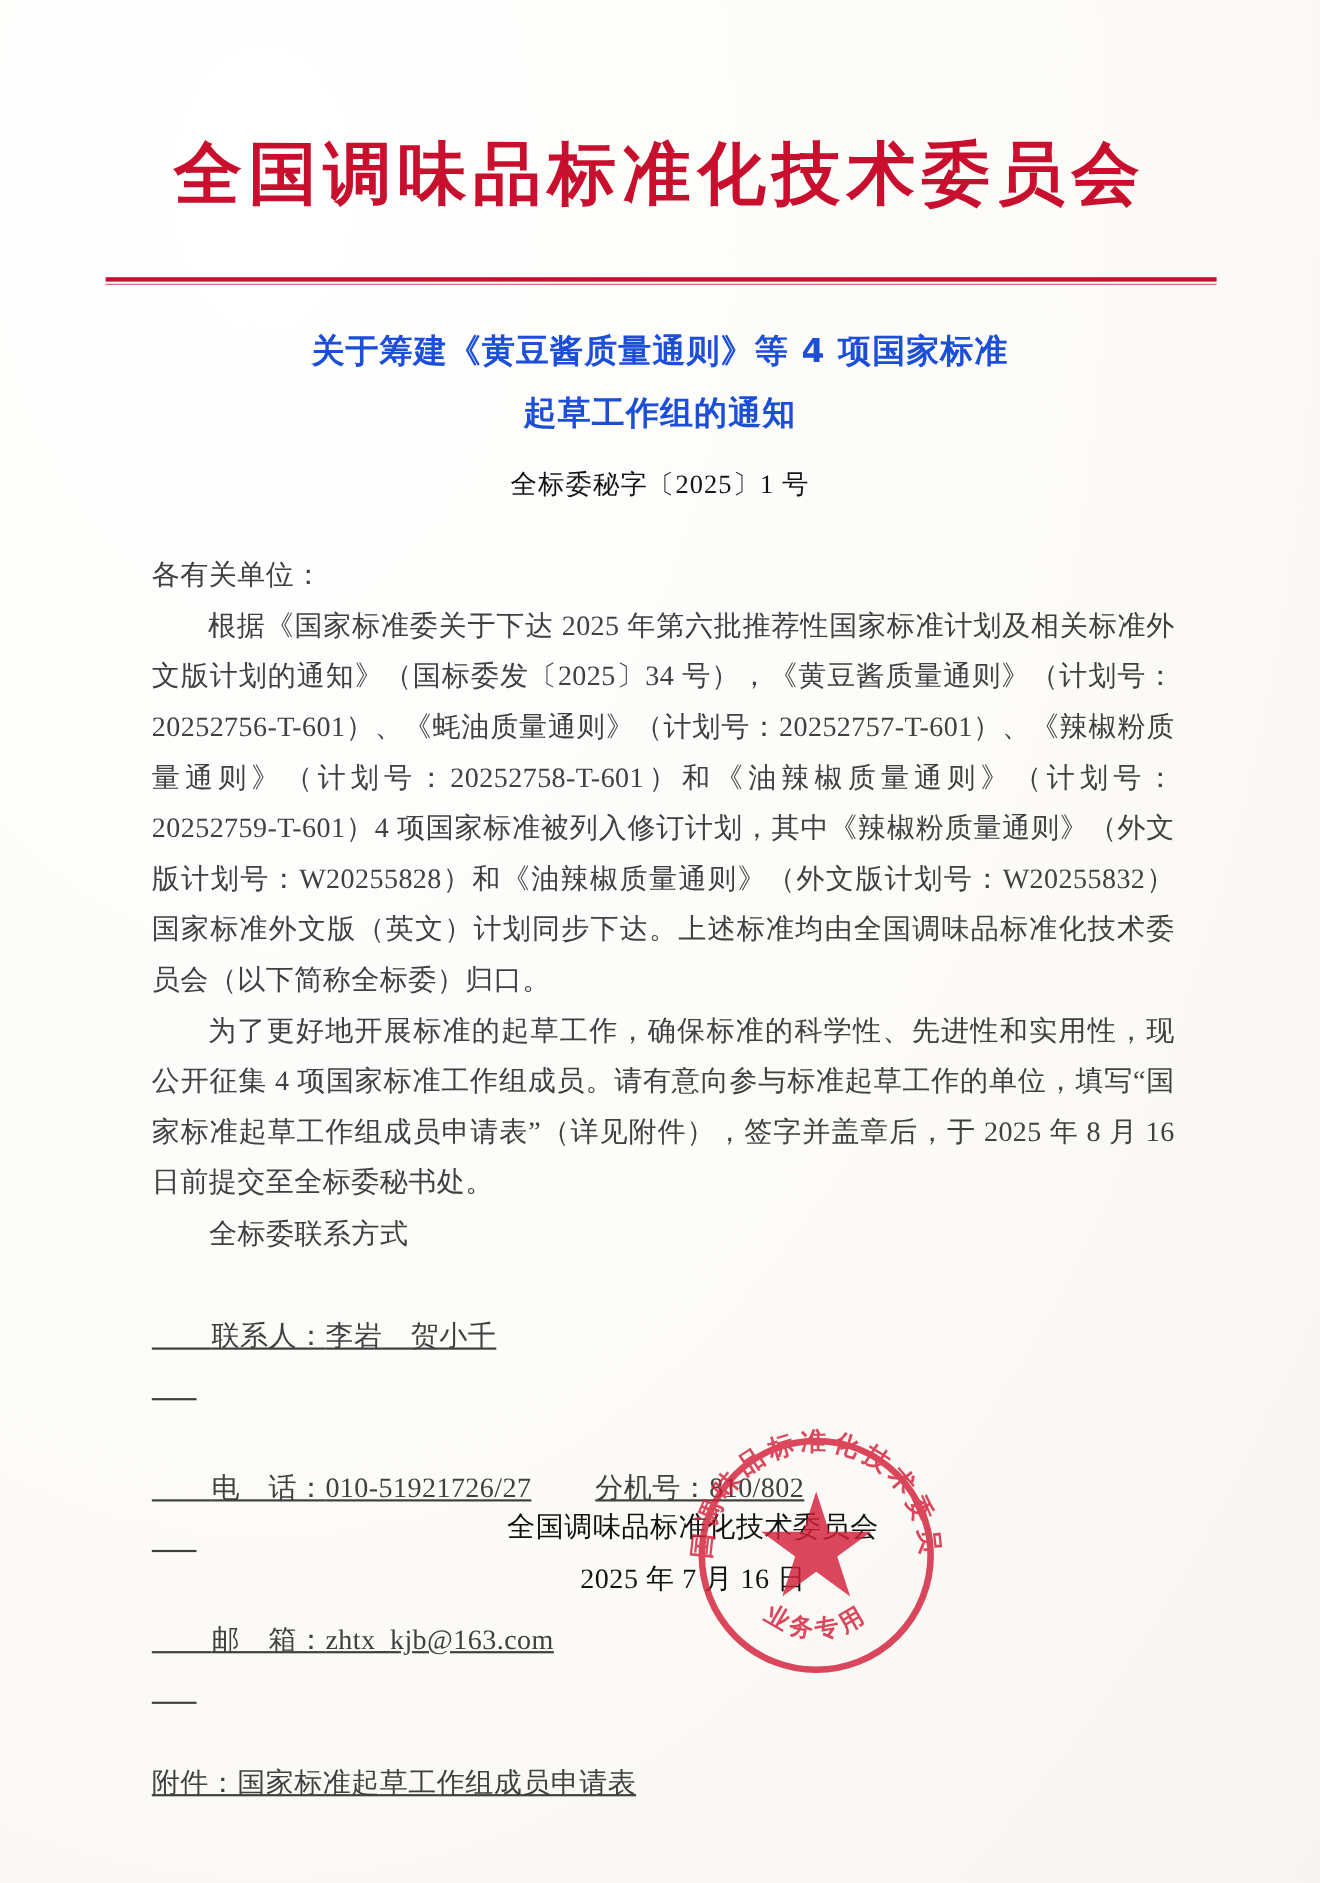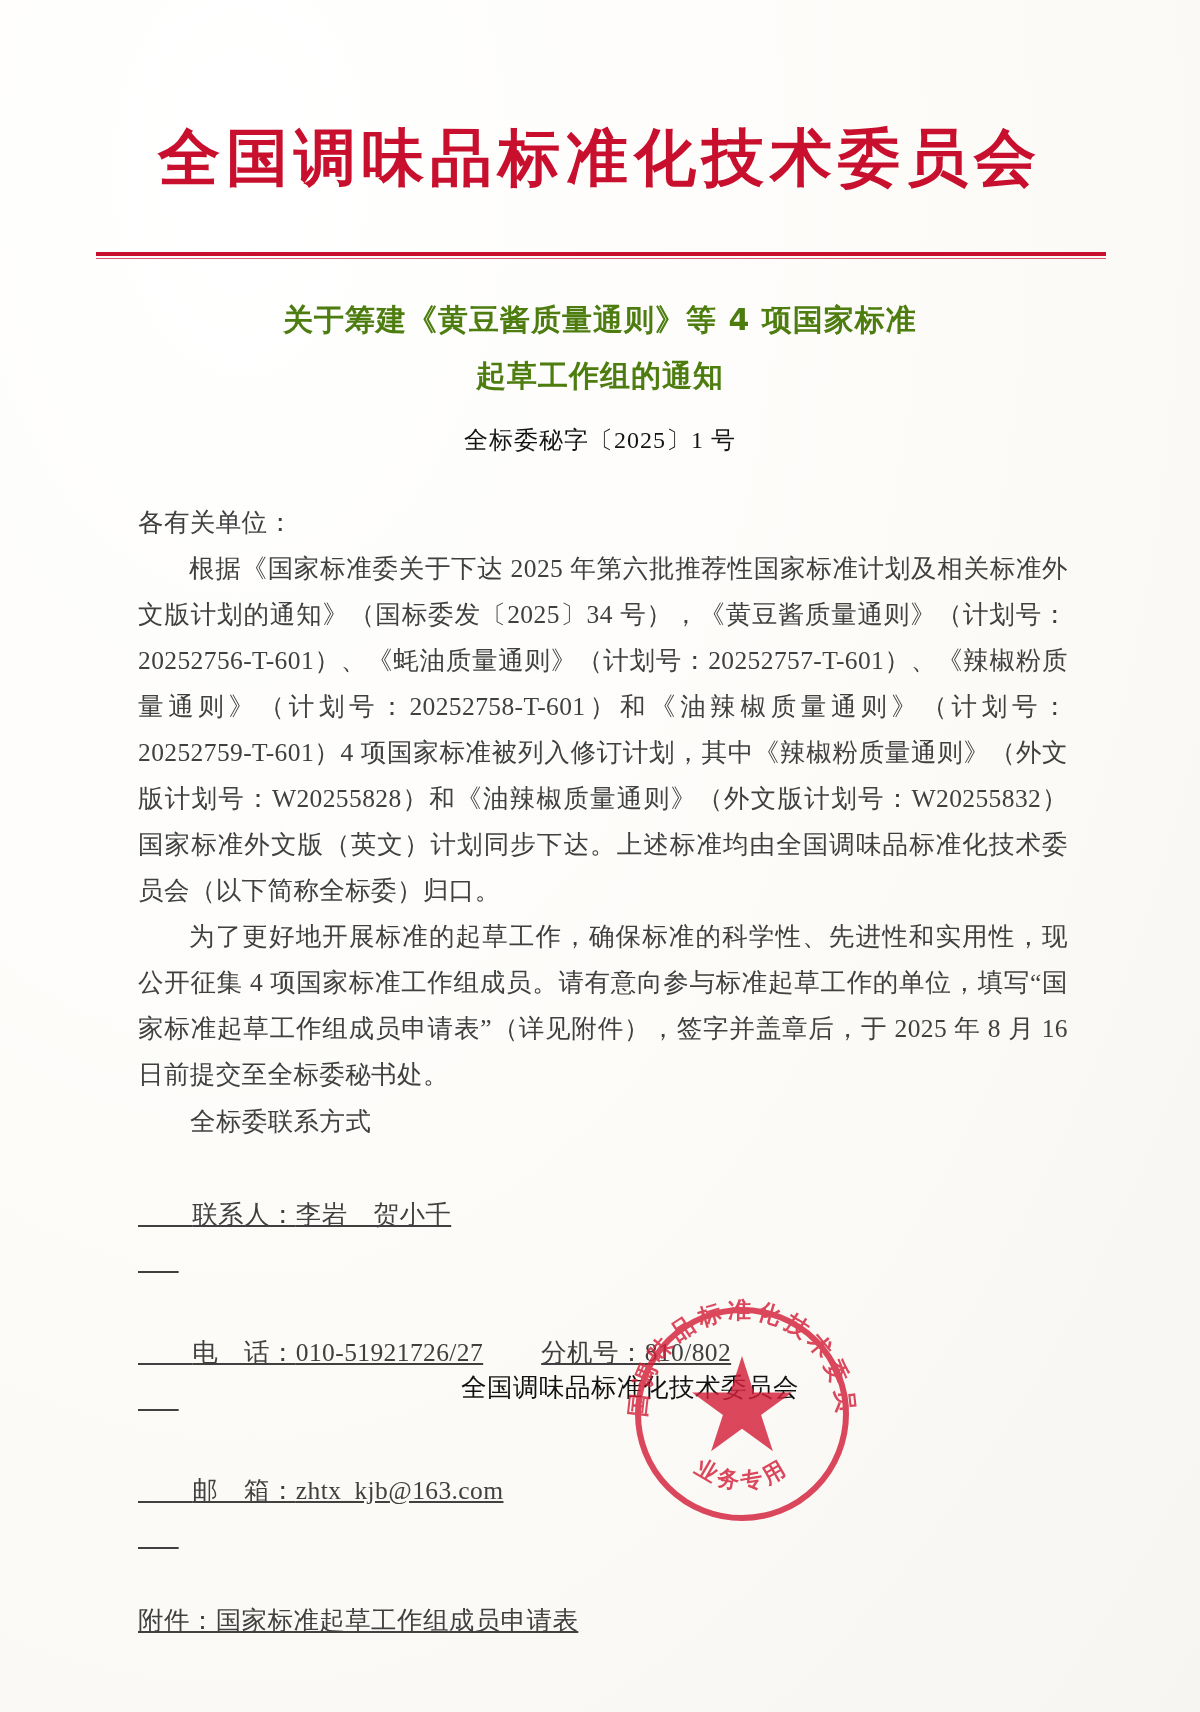--- a/index.html
+++ b/index.html
@@ -77,21 +77,21 @@
     position: absolute;
     top: 292px;
     left: 0;
     width: 1200px;
     text-align: center;
     font-family: "DejaVu Sans", "Liberation Sans", sans-serif;
     font-weight: bold;
     font-size: 30px;
     line-height: 1.85;
     letter-spacing: 1px;
-    color: #4d7c0f;
+    color: #1d4ed8;
   }
   .doc-number {
     position: absolute;
     top: 424px;
     left: 0;
     width: 1200px;
     text-align: center;
     font-size: 24px;
     letter-spacing: 1px;
     color: #141414;
@@ -206,20 +206,21 @@
 
       <p class="contact-line">
         <span>邮　箱：</span><span>zhtx_kjb@163.com</span>
       </p>
 
       <p class="attachment">附件：国家标准起草工作组成员申请表</p>
     </div>
 
     <div class="signature">
       <div class="sig-org">全国调味品标准化技术委员会</div>
+      <div class="sig-date">2025 年 7 月 16 日</div>
     </div>
 
     <div class="seal">
       <svg width="244" height="244" viewBox="0 0 244 244" xmlns="http://www.w3.org/2000/svg">
         <defs>
           <path id="sealArc" d="M 122,122 m -96,0 a 96,96 0 1,1 192,0" fill="none"></path>
           <path id="sealArcText" d="M 26,122 a 96,96 0 1,1 192,0" fill="none"></path>
           <path id="sealArcBottom" d="M 48,122 a 74,74 0 0,0 148,0" fill="none"></path>
         </defs>
         <circle cx="122" cy="122" r="104" fill="none" stroke="#d4203a" stroke-width="6"></circle>

